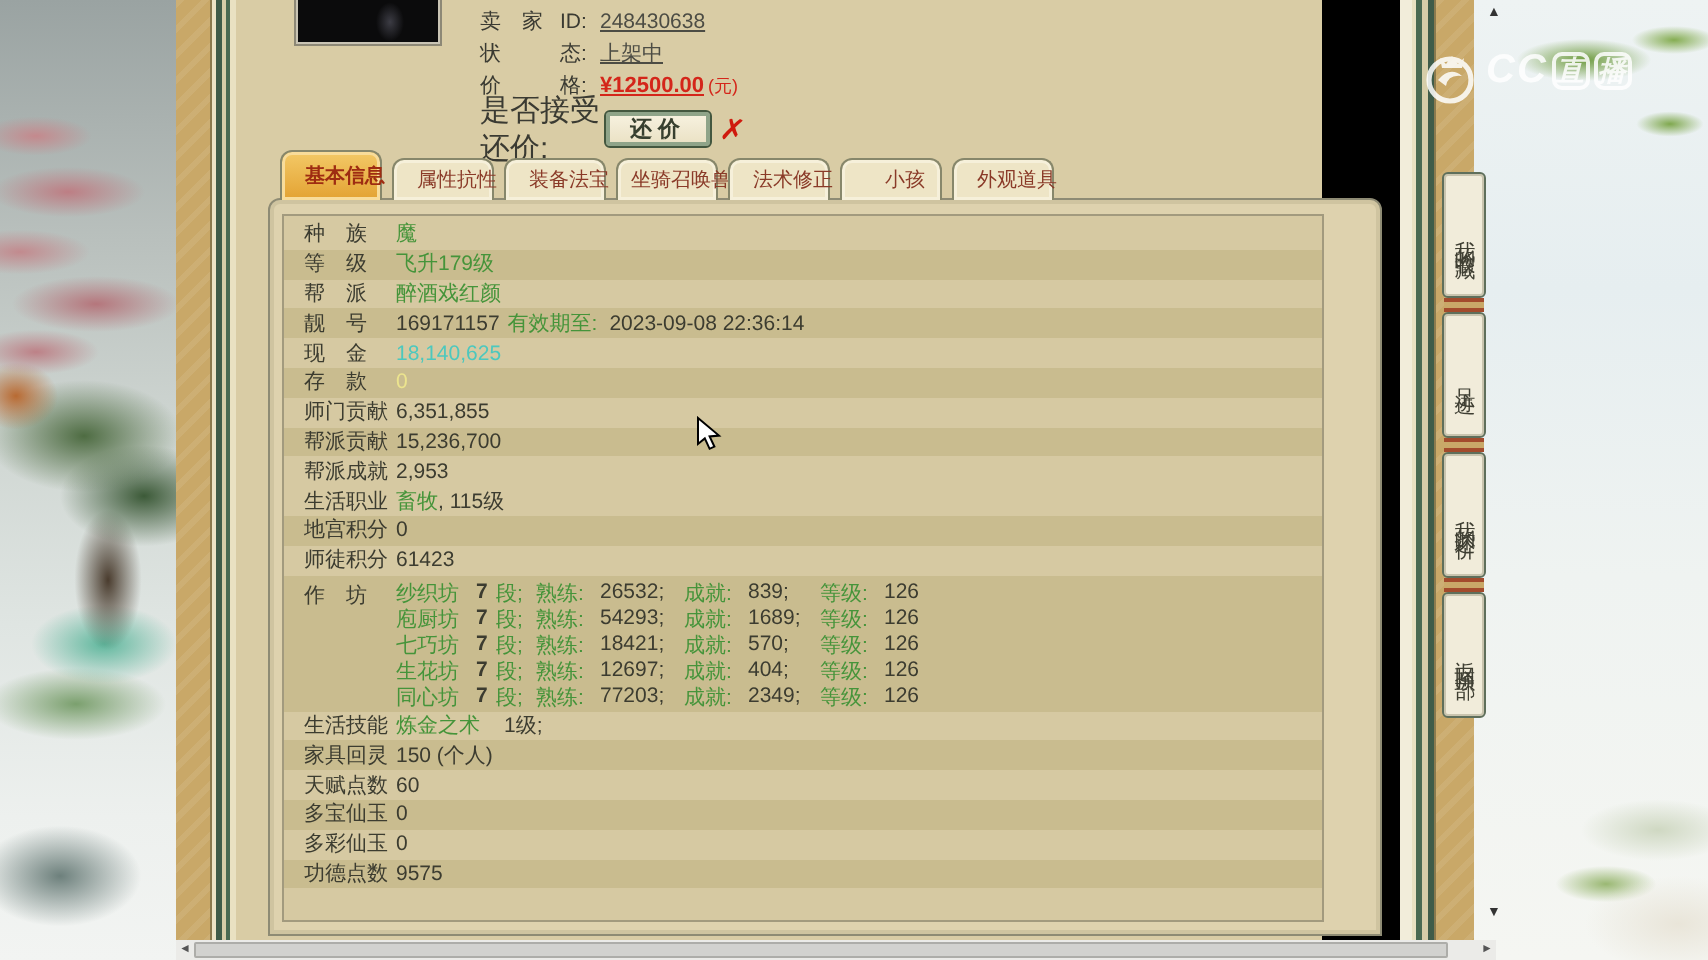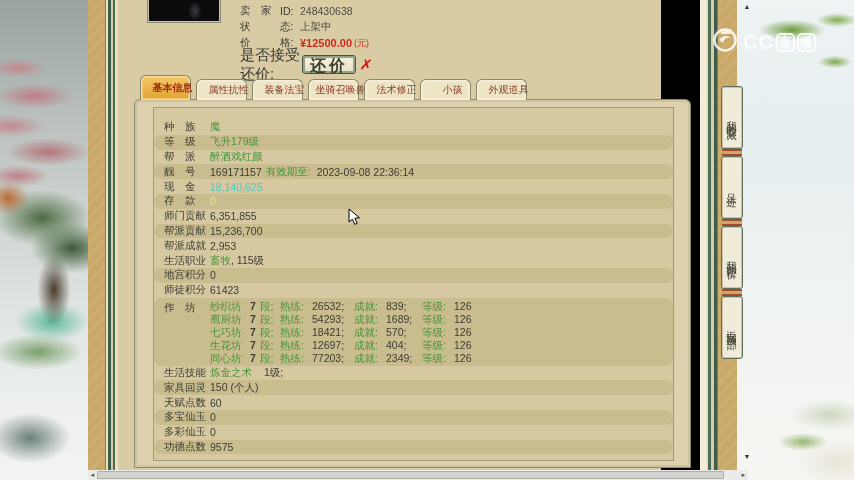--- a/index.html
+++ b/index.html
@@ -54,67 +54,67 @@
   .content-col{position:absolute;left:118px;top:0;width:543px;height:480px;background:var(--beige);}
 
   .char-image{position:absolute;left:30px;top:-5px;width:72px;height:27px;background:#0b0b0c;
     border:1px solid #c9c4b4;box-shadow:0 0 0 1px #8d8876;
     background-image:radial-gradient(ellipse 10px 14px at 46px 15px,#3c3c44,transparent 70%);}
 
   .seller{position:absolute;left:122px;top:3px;}
   .s-row{display:flex;align-items:center;height:16px;}
   .s-l{width:40px;color:#3a3a32;}
   .s-f{width:20px;color:#3a3a32;}
-  .s-v{color:#4c4c44;}
+  .s-v{color:#4c4c44;text-decoration:underline;}
   .s-v.price{color:var(--red);font-weight:bold;font-size:11px;}
   .s-unit{color:var(--red);font-size:9px;margin-left:2px;}
   .s-row.bargain{margin-top:3px;height:21px;}
   .s-l.wide{width:62px;font-size:15px;}
   .bargain-btn{width:54px;height:19px;border:1px solid #43573f;border-radius:3px;cursor:pointer;
     background:linear-gradient(180deg,#f8f3e2,#e9e0c2);box-shadow:inset 0 0 0 2px #8fa489;
-    font-size:16px;font-weight:bold;letter-spacing:3px;color:#38402f;font-family:inherit;}
+    font-size:11px;font-weight:bold;letter-spacing:3px;color:#38402f;font-family:inherit;}
   .deny-x{color:#cf1a0e;font-size:15px;font-weight:bold;margin-left:4px;transform:rotate(8deg);}
 
   
   .tab-bar{position:absolute;left:0;top:75px;width:100%;height:25px;display:flex;gap:5px;padding-left:22px;}
   .tab{width:51px;height:21px;margin-top:4px;border:1px solid #87876b;border-bottom:none;
     border-radius:6px 6px 0 0;background:#eee5c6;box-shadow:inset 0 0 0 1.5px #f6f0da;
     display:flex;align-items:center;justify-content:center;font-size:10px;color:var(--tabtext);
     cursor:pointer;z-index:2;white-space:nowrap;padding-left:14px;}
   .tab.active{height:25px;margin-top:0;background:linear-gradient(180deg,#f3c967,#e3a232);
     box-shadow:inset 0 0 0 1.5px #f8dc9a;color:#9e2c12;font-weight:bold;z-index:4;}
 
   
   .panel{position:absolute;left:16px;top:99px;width:557px;height:369px;background:var(--panel);
     border:1px solid var(--border);border-radius:6px 6px 0 0;box-shadow:inset 0 0 0 2px #cfc4a0;z-index:1;}
-  .info-table{position:absolute;left:18px;top:7px;width:521px;height:354px;background:var(--rowL);
-    border:1px solid #a29a7e;overflow:hidden;padding-top:12px;}
+  .info-table{position:absolute;left:6px;top:7px;width:521px;height:354px;background:var(--rowL);
+    border:1px solid #a29a7e;overflow:hidden;padding-top:2px;}
   .info-row{display:flex;align-items:center;height:14.8px;padding-left:10px;}
-  .info-row.dark{background:var(--rowD);border-radius:7px;}
+  .info-row.dark{background:var(--rowD);}
   .info-row .lbl{width:46px;flex-shrink:0;color:var(--dark);}
   .info-row .val{display:flex;align-items:center;}
   .info-row.tall{height:68px;align-items:flex-start;padding-top:2px;}
   .info-row.tall .lbl{padding-top:1px;}
   .ws-line{display:flex;height:13.2px;align-items:flex-start;}
   .ws-name{width:40px;} .ws-g1{width:10px;font-weight:bold;} .ws-g2{width:20px;}
   .ws-l{width:32px;} .ws-v1{width:42px;} .ws-v2{width:36px;} .ws-v3{width:24px;}
   .c-green{color:var(--green);} .c-dark{color:var(--dark);} .c-cyan{color:var(--cyan);}
   .c-pale{color:var(--pale);}
 
   
   .side-tabs{position:absolute;left:721px;top:86px;width:22px;display:flex;flex-direction:column;z-index:6;}
   .side-tab{height:63px;background:#f1ecda;border:1px solid #5f6f5b;border-radius:3px;
     box-shadow:inset 0 0 0 1px #c9c4ae;display:flex;align-items:center;justify-content:center;
     writing-mode:vertical-rl;letter-spacing:3px;font-size:10.5px;color:#3f3f33;cursor:pointer;}
   .side-conn{height:7px;width:20px;margin:0 auto;background:var(--gold);
     border-top:2px solid #a34b2c;border-bottom:2px solid #a34b2c;}
 
   
-  .cc-logo{position:absolute;left:710px;top:24px;display:flex;align-items:flex-end;gap:3px;
-    opacity:.85;z-index:7;color:#fff;}
+  .cc-logo{position:absolute;left:710px;top:24px;display:flex;align-items:flex-start;gap:3px;
+    opacity:.85;z-index:7;color:#fff;font-style:italic;}
   .cc-text{font-size:20px;font-weight:bold;letter-spacing:1px;display:flex;align-items:center;}
   .cc-box{display:inline-flex;align-items:center;justify-content:center;border:2px solid #fff;
     border-radius:5px;font-size:14px;width:19px;height:19px;margin-left:2px;}
 
   
   .h-scrollbar{position:absolute;left:88px;top:470px;width:660px;height:10px;background:#ebebe8;z-index:8;}
   .h-thumb{position:absolute;left:9px;top:1px;width:627px;height:8px;background:#d2d2cf;
     border:1px solid #adada9;border-radius:1px;cursor:grab;}
   .h-arrow{position:absolute;top:0;width:9px;height:10px;font-size:6px;color:#555;
     display:flex;align-items:center;justify-content:center;cursor:pointer;}

